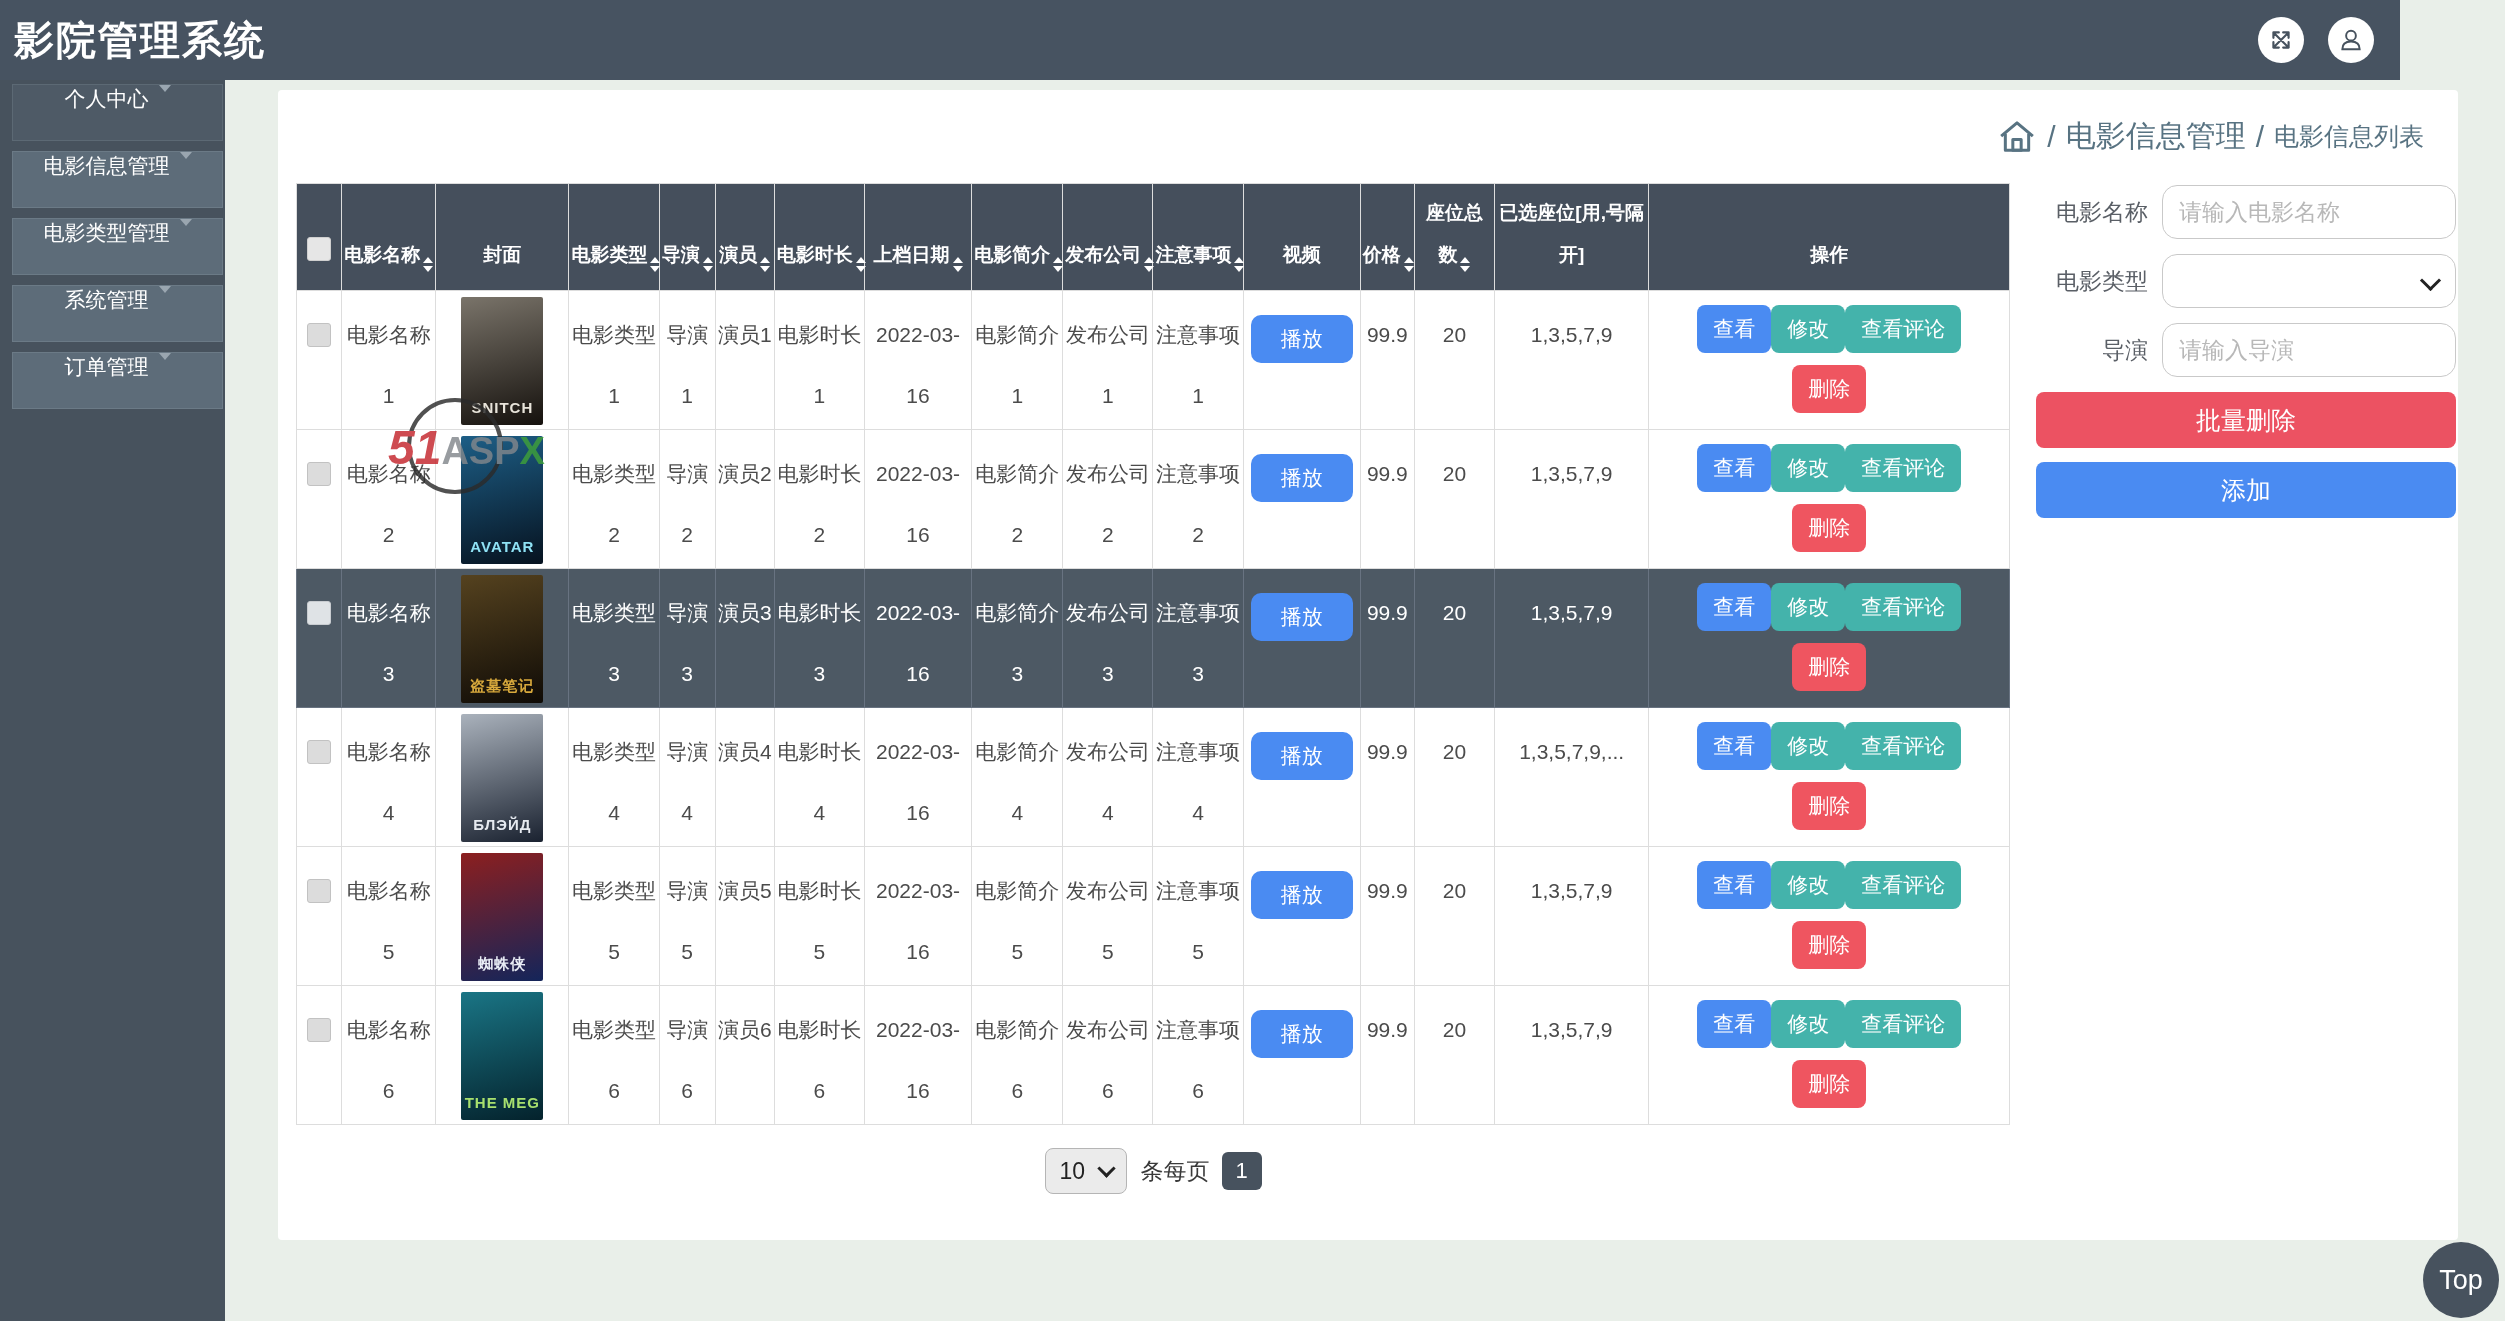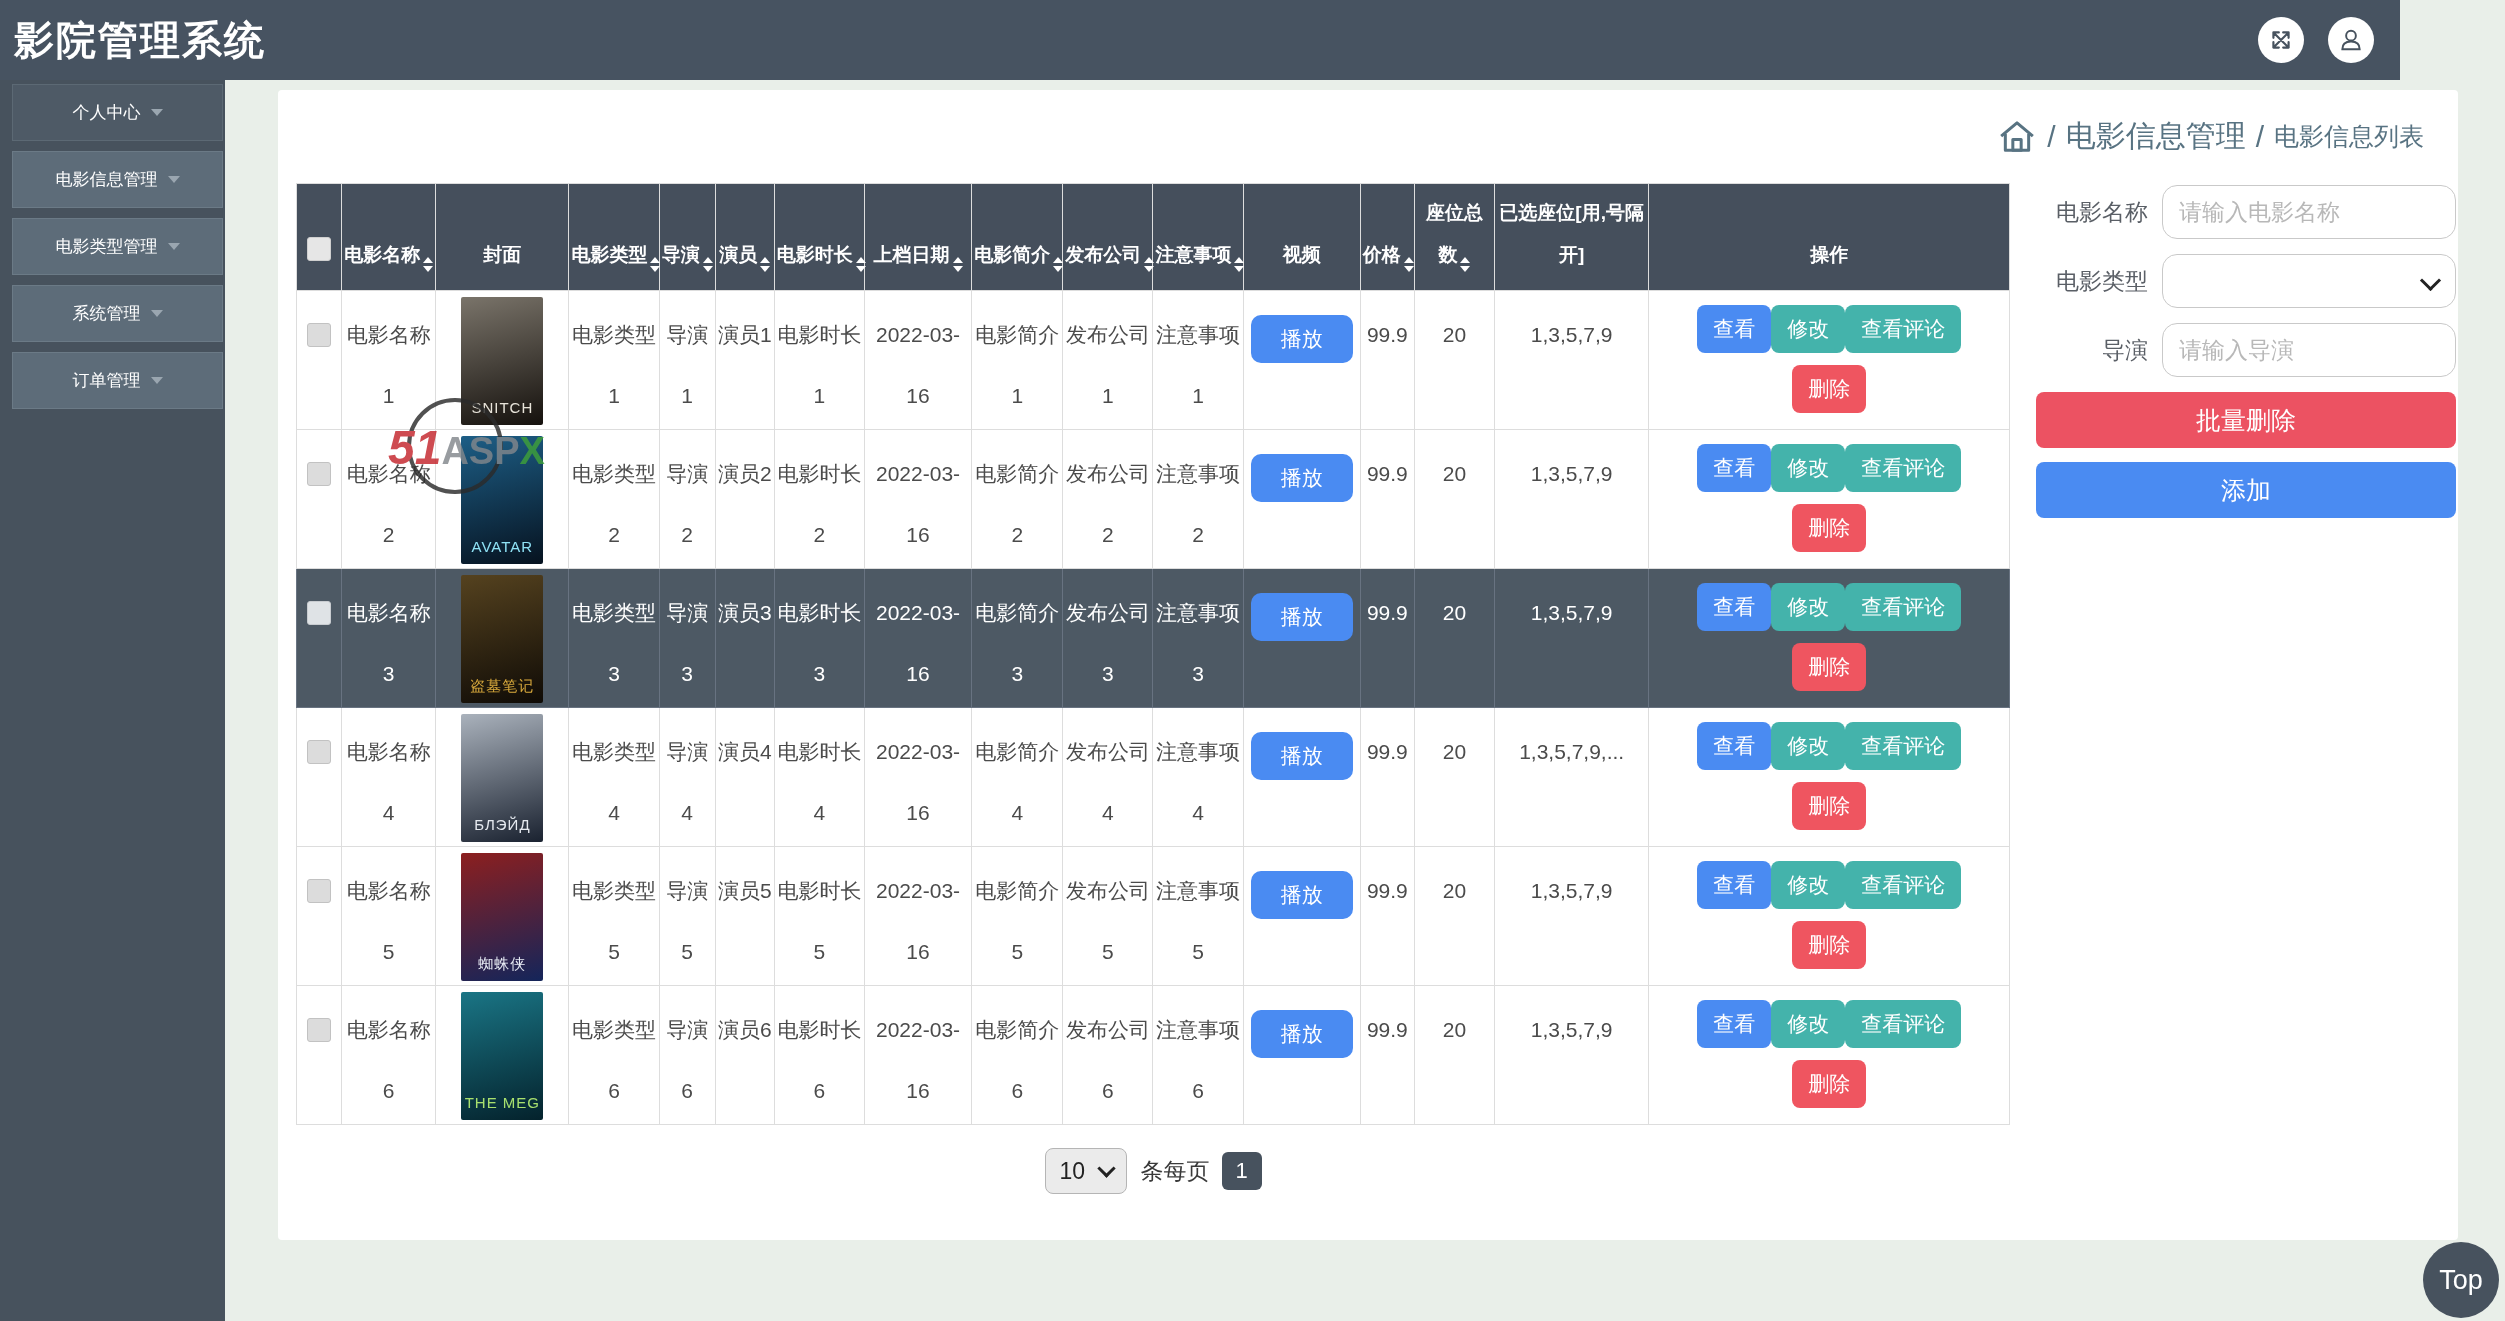--- a/index.html
+++ b/index.html
@@ -9,21 +9,21 @@
   .topbar{position:absolute;left:0;top:0;width:2400px;height:80px;background:#475361}
   .app-title{position:absolute;left:14px;top:50%;transform:translateY(-50%);color:#fff;
              font-size:40px;font-weight:700;letter-spacing:2px}
   .topbar-icons{position:absolute;right:26px;top:17px;display:flex;gap:24px}
   .hicon{width:46px;height:46px;border-radius:50%;background:#fff;border:none;padding:0;
          display:flex;align-items:center;justify-content:center;cursor:pointer}
   
   .sidebar{position:absolute;left:0;top:80px;width:225px;height:1241px;background:#47525d;
            padding-top:4px;box-sizing:border-box}
   .side-item{height:55px;margin:0 2px 10px 12px;background:#5d6c79;border:1px solid #6b7a86;
-             display:flex;align-items:center;justify-content:center;color:#fff;font-size:17px;cursor:pointer}
+             display:flex;align-items:flex-start;justify-content:center;color:#fff;font-size:21px;cursor:pointer}
   .side-item.active{background:#4e5a66;border-color:#5c6974}
   .caret{margin-left:10px;width:0;height:0;border-left:6px solid transparent;
          border-right:6px solid transparent;border-top:7px solid #9aa6b0}
   
   .card{position:absolute;left:278px;top:90px;width:2180px;height:1150px;background:#fff;border-radius:4px}
   
   .breadcrumb{position:absolute;top:26px;right:34px;display:flex;align-items:center;gap:10px;color:#587382}
   .breadcrumb .sep{font-size:30px;font-weight:300}
   .breadcrumb .c1{font-size:30px}
   .breadcrumb .c2{font-size:25px}
@@ -47,21 +47,21 @@
   .movies td.col-video{line-height:normal;padding-top:24px}
   .movies td.col-op{line-height:normal;padding-top:14px}
   .cb{display:inline-block;width:22px;height:22px;background:#dcdcdc;border:1px solid #c2c2c2;border-radius:3px}
   .cb-h{background:#e6e6e6;border-color:#cfcfcf}
   .sort-icon{display:inline-flex;flex-direction:column;gap:3px;margin-left:3px;vertical-align:-2px}
   .sort-icon i{display:block;width:0;height:0;border-left:5px solid transparent;border-right:5px solid transparent}
   .sort-icon .su{border-bottom:6px solid #fff}
   .sort-icon .sd{border-top:6px solid #fff}
   .poster{width:82px;height:128px;margin:0 auto;border-radius:2px;display:flex;align-items:flex-end;
           justify-content:center;padding-bottom:8px;box-sizing:border-box;line-height:1.2}
-  .ptitle{font-size:15px;font-weight:400;letter-spacing:1px}
+  .ptitle{font-size:15px;font-weight:700;letter-spacing:1px}
   .btn{border:none;color:#fff;border-radius:8px;font-size:21px;font-family:inherit;cursor:pointer;padding:10px 16px}
   .btn-play{background:#4a8bf2;padding:10px 30px;border-radius:10px}
   .btn-blue{background:#4a8bf2}.btn-teal{background:#44b3ab}.btn-red{background:#ef5560}
   .op-line{display:flex;justify-content:center;margin-bottom:12px}
   .op-line:last-child{margin-bottom:0}
   
   .pagination{position:absolute;left:18px;top:1058px;width:1714px;display:flex;align-items:center;justify-content:center}
   .select-wrap{position:relative;display:inline-flex}
   #page-size{width:82px;height:46px;appearance:none;-webkit-appearance:none;background:#ebebeb;
              border:1px solid #b5b5b5;border-radius:8px;font-size:23px;padding:0 0 0 14px;color:#222;

